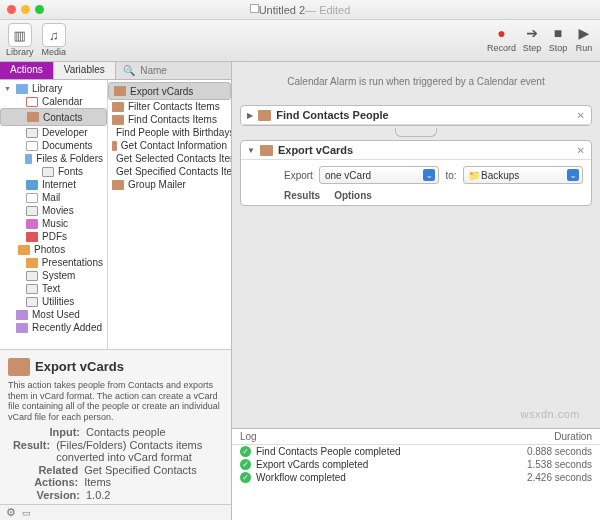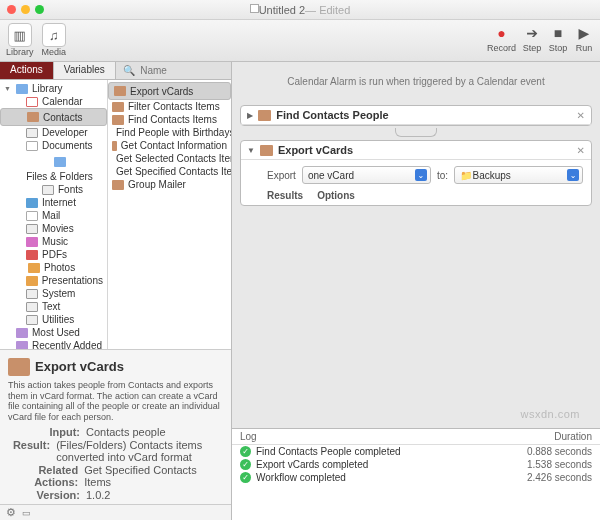--- a/index.html
+++ b/index.html
@@ -18,21 +18,21 @@
 .tspace { flex:1; }
 .trbtn { display:flex; flex-direction:column; align-items:center; margin-left:6px; font-size:9px; color:#555;}
 .trbtn .ic { width:20px;height:20px; display:flex; align-items:center; justify-content:center; font-size:14px; color:#555;}
 .rec .ic{ color:#d33; }
 
 .main { display:flex; height: 458px; }
 
 .leftcol { width: 232px; display:flex; flex-direction:column; border-right:1px solid #bcbcbc; background:#fff; }
 .tabs { display:flex; background:#e0e0e0; height:18px; border-bottom:1px solid #bbb;}
 .tab { padding:2px 10px; font-size:10px; border-right:1px solid #bbb; background:#efefef;}
-.tab.act { background:#7f1d1d; color:#fff; font-weight:500;}
+.tab.act { background:#a21caf; color:#fff; font-weight:500;}
 .search { flex:1; display:flex; align-items:center; color:#999; padding-left:8px; gap:4px;}
 .search input { border:none; outline:none; font-size:10px; width:100%; background:transparent;}
 
 .split { display:flex; flex:1; min-height:0; }
 .libpanel { width:108px; border-right:1px solid #d6d6d6; background:#fff; overflow:hidden;}
 .actpanel { flex:1; background:#fff; overflow:hidden;}
 .tree { padding:2px 0;}
 .ti { display:flex; align-items:center; padding:1px 4px; gap:4px; white-space:nowrap;}
 .ti.sel { background:#d2d2d2; }
 .ti .tri { width:8px; color:#777; font-size:7px;}
@@ -58,21 +58,21 @@
 
 .rightcol { flex:1; display:flex; flex-direction:column; background:#e8e8e8;}
 .banner { text-align:center; font-size:10px; color:#777; padding:14px 0 18px;}
 .wf { padding:0 8px; }
 .card { background:#fff; border:1px solid #bbb; border-radius:4px; margin-bottom:2px; }
 .chead { display:flex; align-items:center; padding:3px 6px; border-bottom:1px solid #ddd; gap:5px;}
 .chead .tri { font-size:8px; color:#666;}
 .chead .fi { width:13px; height:11px; background:#c8906a; border-radius:1px;}
 .chead .ct { font-weight:600; font-size:11px; flex:1;}
 .chead .x { color:#999; cursor:pointer; font-size:10px;}
-.cbody { padding:6px 8px 4px 26px; font-size:10px;}
+.cbody { padding:6px 8px 4px 26px; font-size:10px;margin-left:17px;}
 .erow { display:flex; align-items:center; gap:6px; margin-bottom:6px;}
 .erow label { color:#555;}
 .sel { border:1px solid #bbb; border-radius:3px; background:linear-gradient(#fff,#f0f0f0); height:18px; display:flex; align-items:center; padding:0 5px; position:relative; flex:1; max-width:130px;}
 .sel .ar { position:absolute; right:3px; top:2px; width:12px; height:12px; background:#3b7ddd; border-radius:2px; display:flex; align-items:center; justify-content:center; color:#fff; font-size:8px;}
 .rescont { display:flex; gap:14px; font-size:10px; font-weight:600; color:#555;}
 .connector { height:12px; display:flex; justify-content:center;}
 .connector::before { content:""; width:40px; height:8px; border-left:1px solid #bbb; border-right:1px solid #bbb; border-bottom:1px solid #bbb; border-radius:0 0 6px 6px; }
 
 .filler { flex:1; }
 
@@ -159,21 +159,21 @@
           <div class="ti" style="padding-left:14px;">
               <span class="tri"></span>
               <span class="fi txt"></span>
               <span>Developer</span>
             </div>
           <div class="ti" style="padding-left:14px;">
               <span class="tri"></span>
               <span class="fi doc"></span>
               <span>Documents</span>
             </div>
-          <div class="ti" style="padding-left:16px;flex-direction:column;">
+          <div class="ti" style="padding-left:16px;">
               <span class="tri"></span>
               <span class="fi fol"></span>
               <span>Files &amp; Folders</span>
             </div>
           <div class="ti" style="padding-left:30px;">
               <span class="tri"></span>
               <span class="fi txt"></span>
               <span>Fonts</span>
             </div>
           <div class="ti" style="padding-left:14px;">
@@ -194,21 +194,21 @@
           <div class="ti" style="padding-left:14px;">
               <span class="tri"></span>
               <span class="fi mus"></span>
               <span>Music</span>
             </div>
           <div class="ti" style="padding-left:14px;">
               <span class="tri"></span>
               <span class="fi pdf"></span>
               <span>PDFs</span>
             </div>
-          <div class="ti" style="padding-left:16px;">
+          <div class="ti" style="padding-left:6px;">
               <span class="tri"></span>
               <span class="fi pre"></span>
               <span>Photos</span>
             </div>
           <div class="ti" style="padding-left:14px;">
               <span class="tri"></span>
               <span class="fi pre"></span>
               <span>Presentations</span>
             </div>
           <div class="ti" style="padding-left:14px;">

